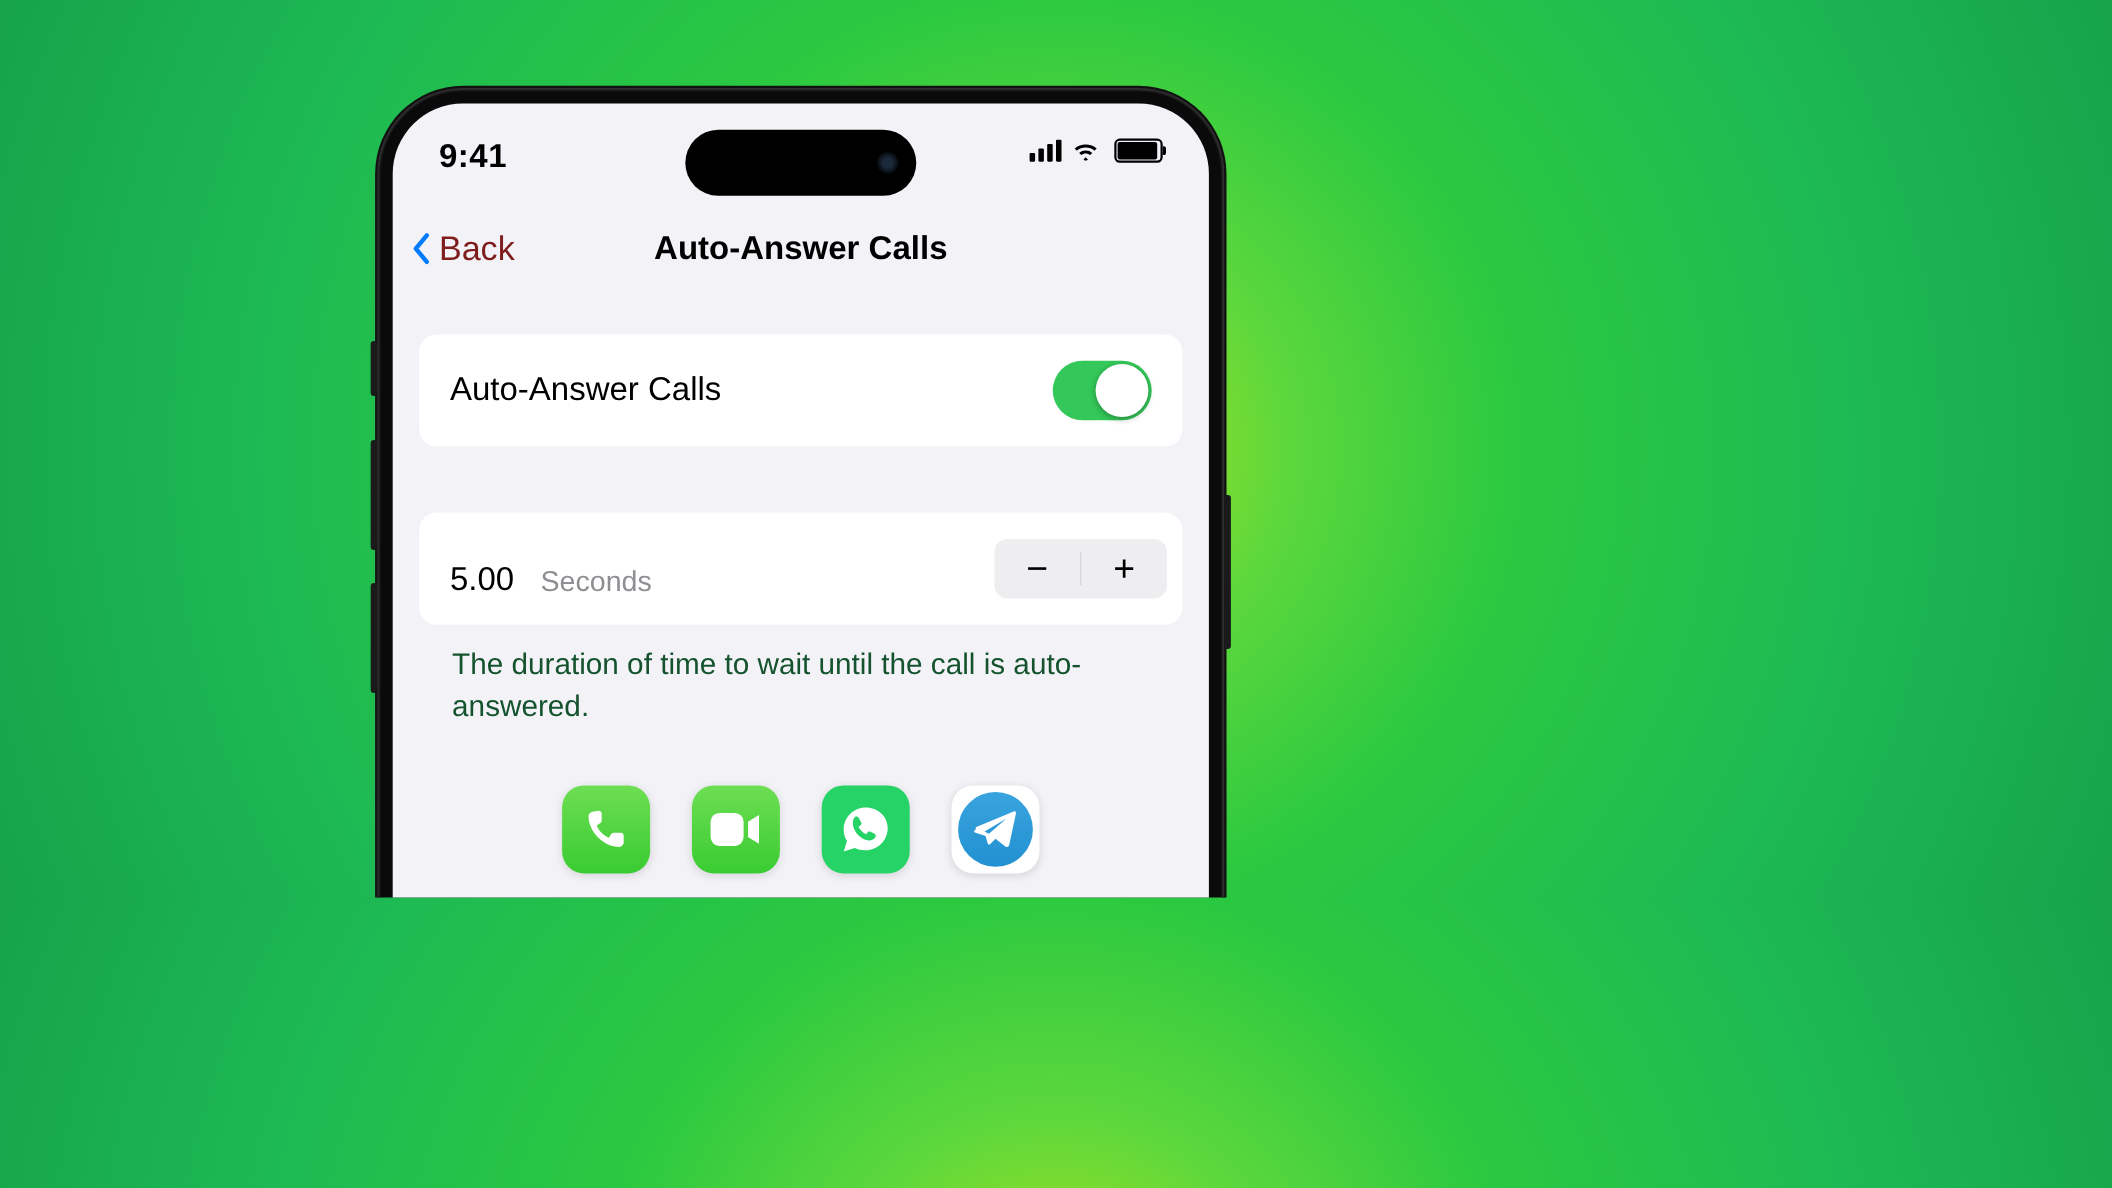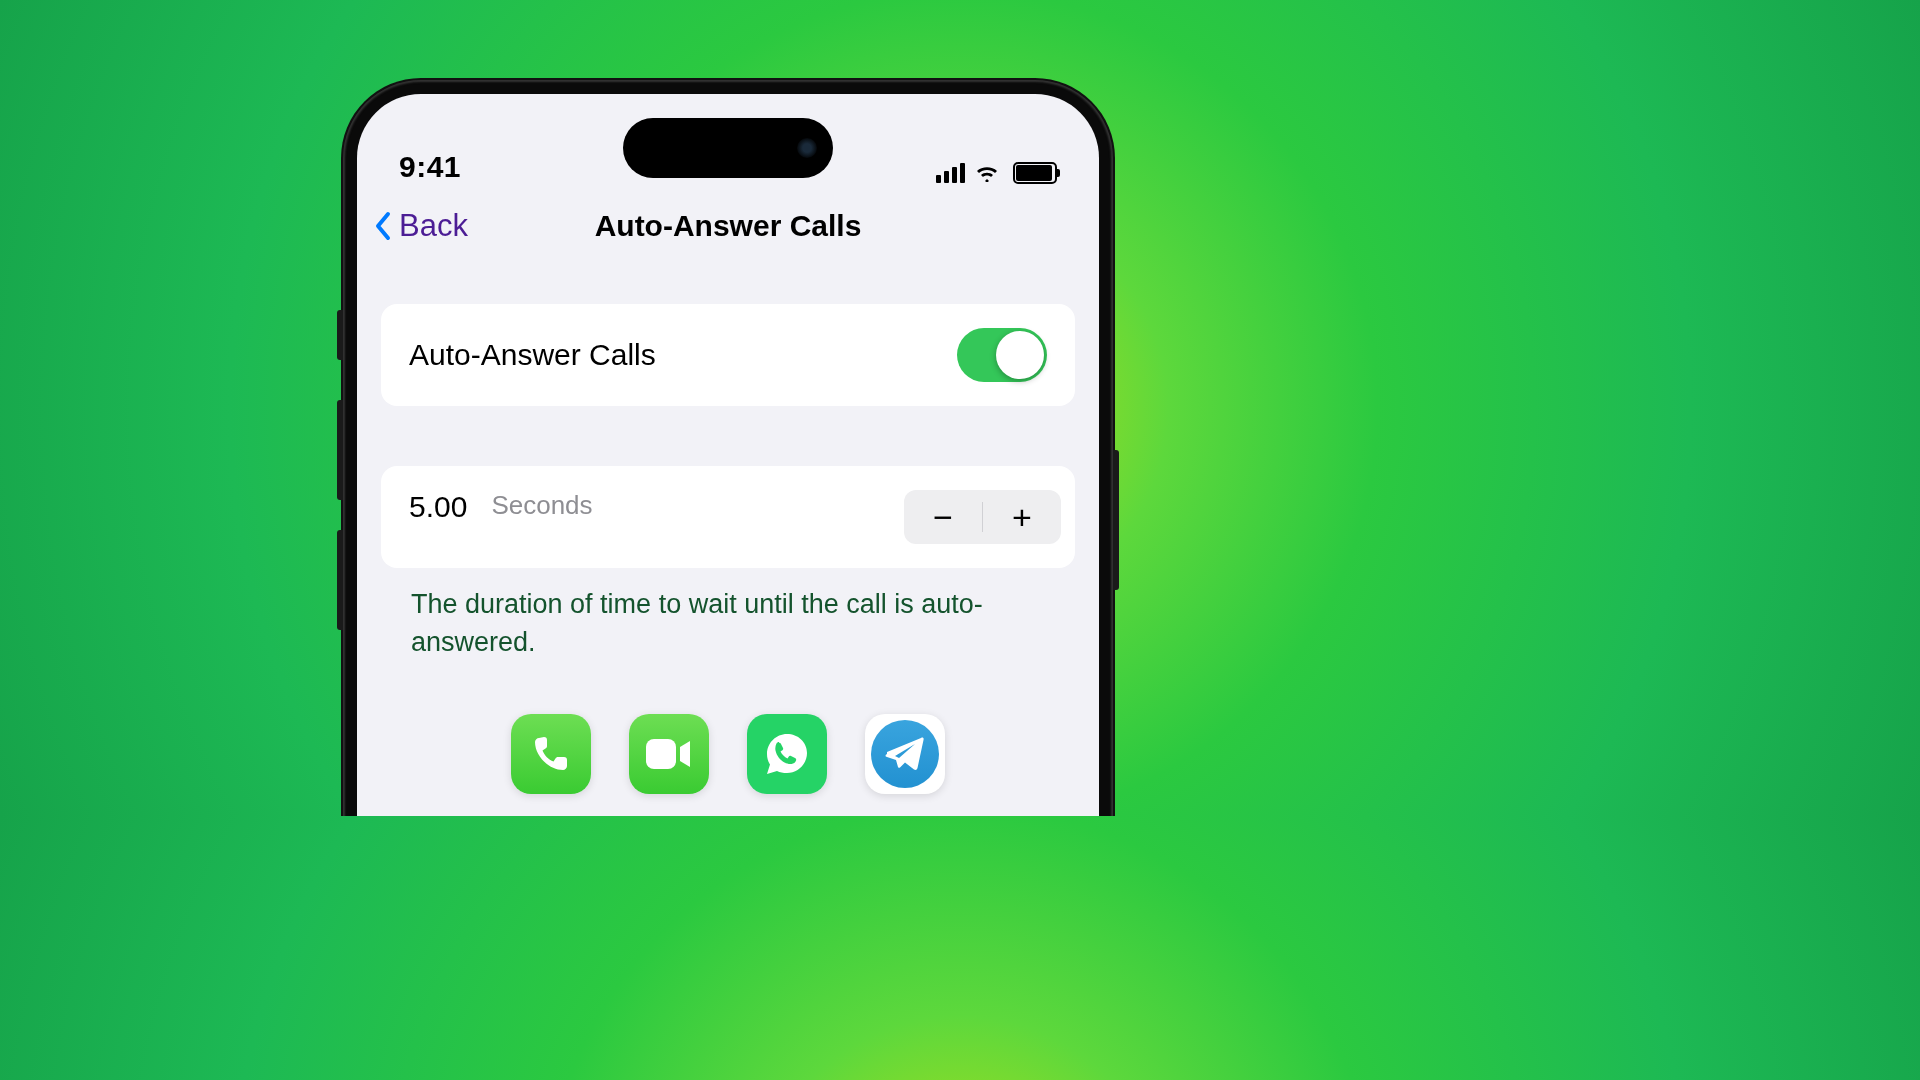--- a/index.html
+++ b/index.html
@@ -64,21 +64,21 @@
       transform: translateY(-50%);
       width: 20px;
       height: 20px;
       background: radial-gradient(circle, #1a2a3a 30%, #000 80%);
       border-radius: 50%;
     }
     
     .status-bar {
       display: flex;
       justify-content: space-between;
-      align-items: flex-end;
+      align-items: flex-start;
       padding: 32px 42px 0 42px;
       height: 90px;
     }
     .time {
       font-size: 30px;
       font-weight: 700;
       letter-spacing: 0.5px;
     }
     .status-icons {
       display: flex;
@@ -129,21 +129,21 @@
     
     .nav-bar {
       display: flex;
       align-items: center;
       padding: 24px 16px 20px 16px;
       position: relative;
     }
     .back-btn {
       display: flex;
       align-items: center;
-      color: #4c1d95;
+      color: #7f1d1d;
       font-size: 31px;
       font-weight: 400;
       cursor: pointer;
     }
     .back-chevron {
       width: 18px;
       height: 30px;
       margin-right: 8px;
     }
     .nav-title {
@@ -190,21 +190,21 @@
       border-radius: 50%;
       box-shadow: 0 2px 6px rgba(0,0,0,0.3);
     }
     
     .duration-card {
       margin-top: 60px;
       background: #fff;
       border-radius: 16px;
       padding: 24px 14px 24px 28px;
       display: flex;
-      align-items: flex-start;
+      align-items: flex-end;
       justify-content: space-between;
     }
     .duration-value {
       font-size: 30px;
       color: #000;
       font-weight: 400;
     }
     .duration-unit {
       font-size: 26px;
       color: #8e8e93;

